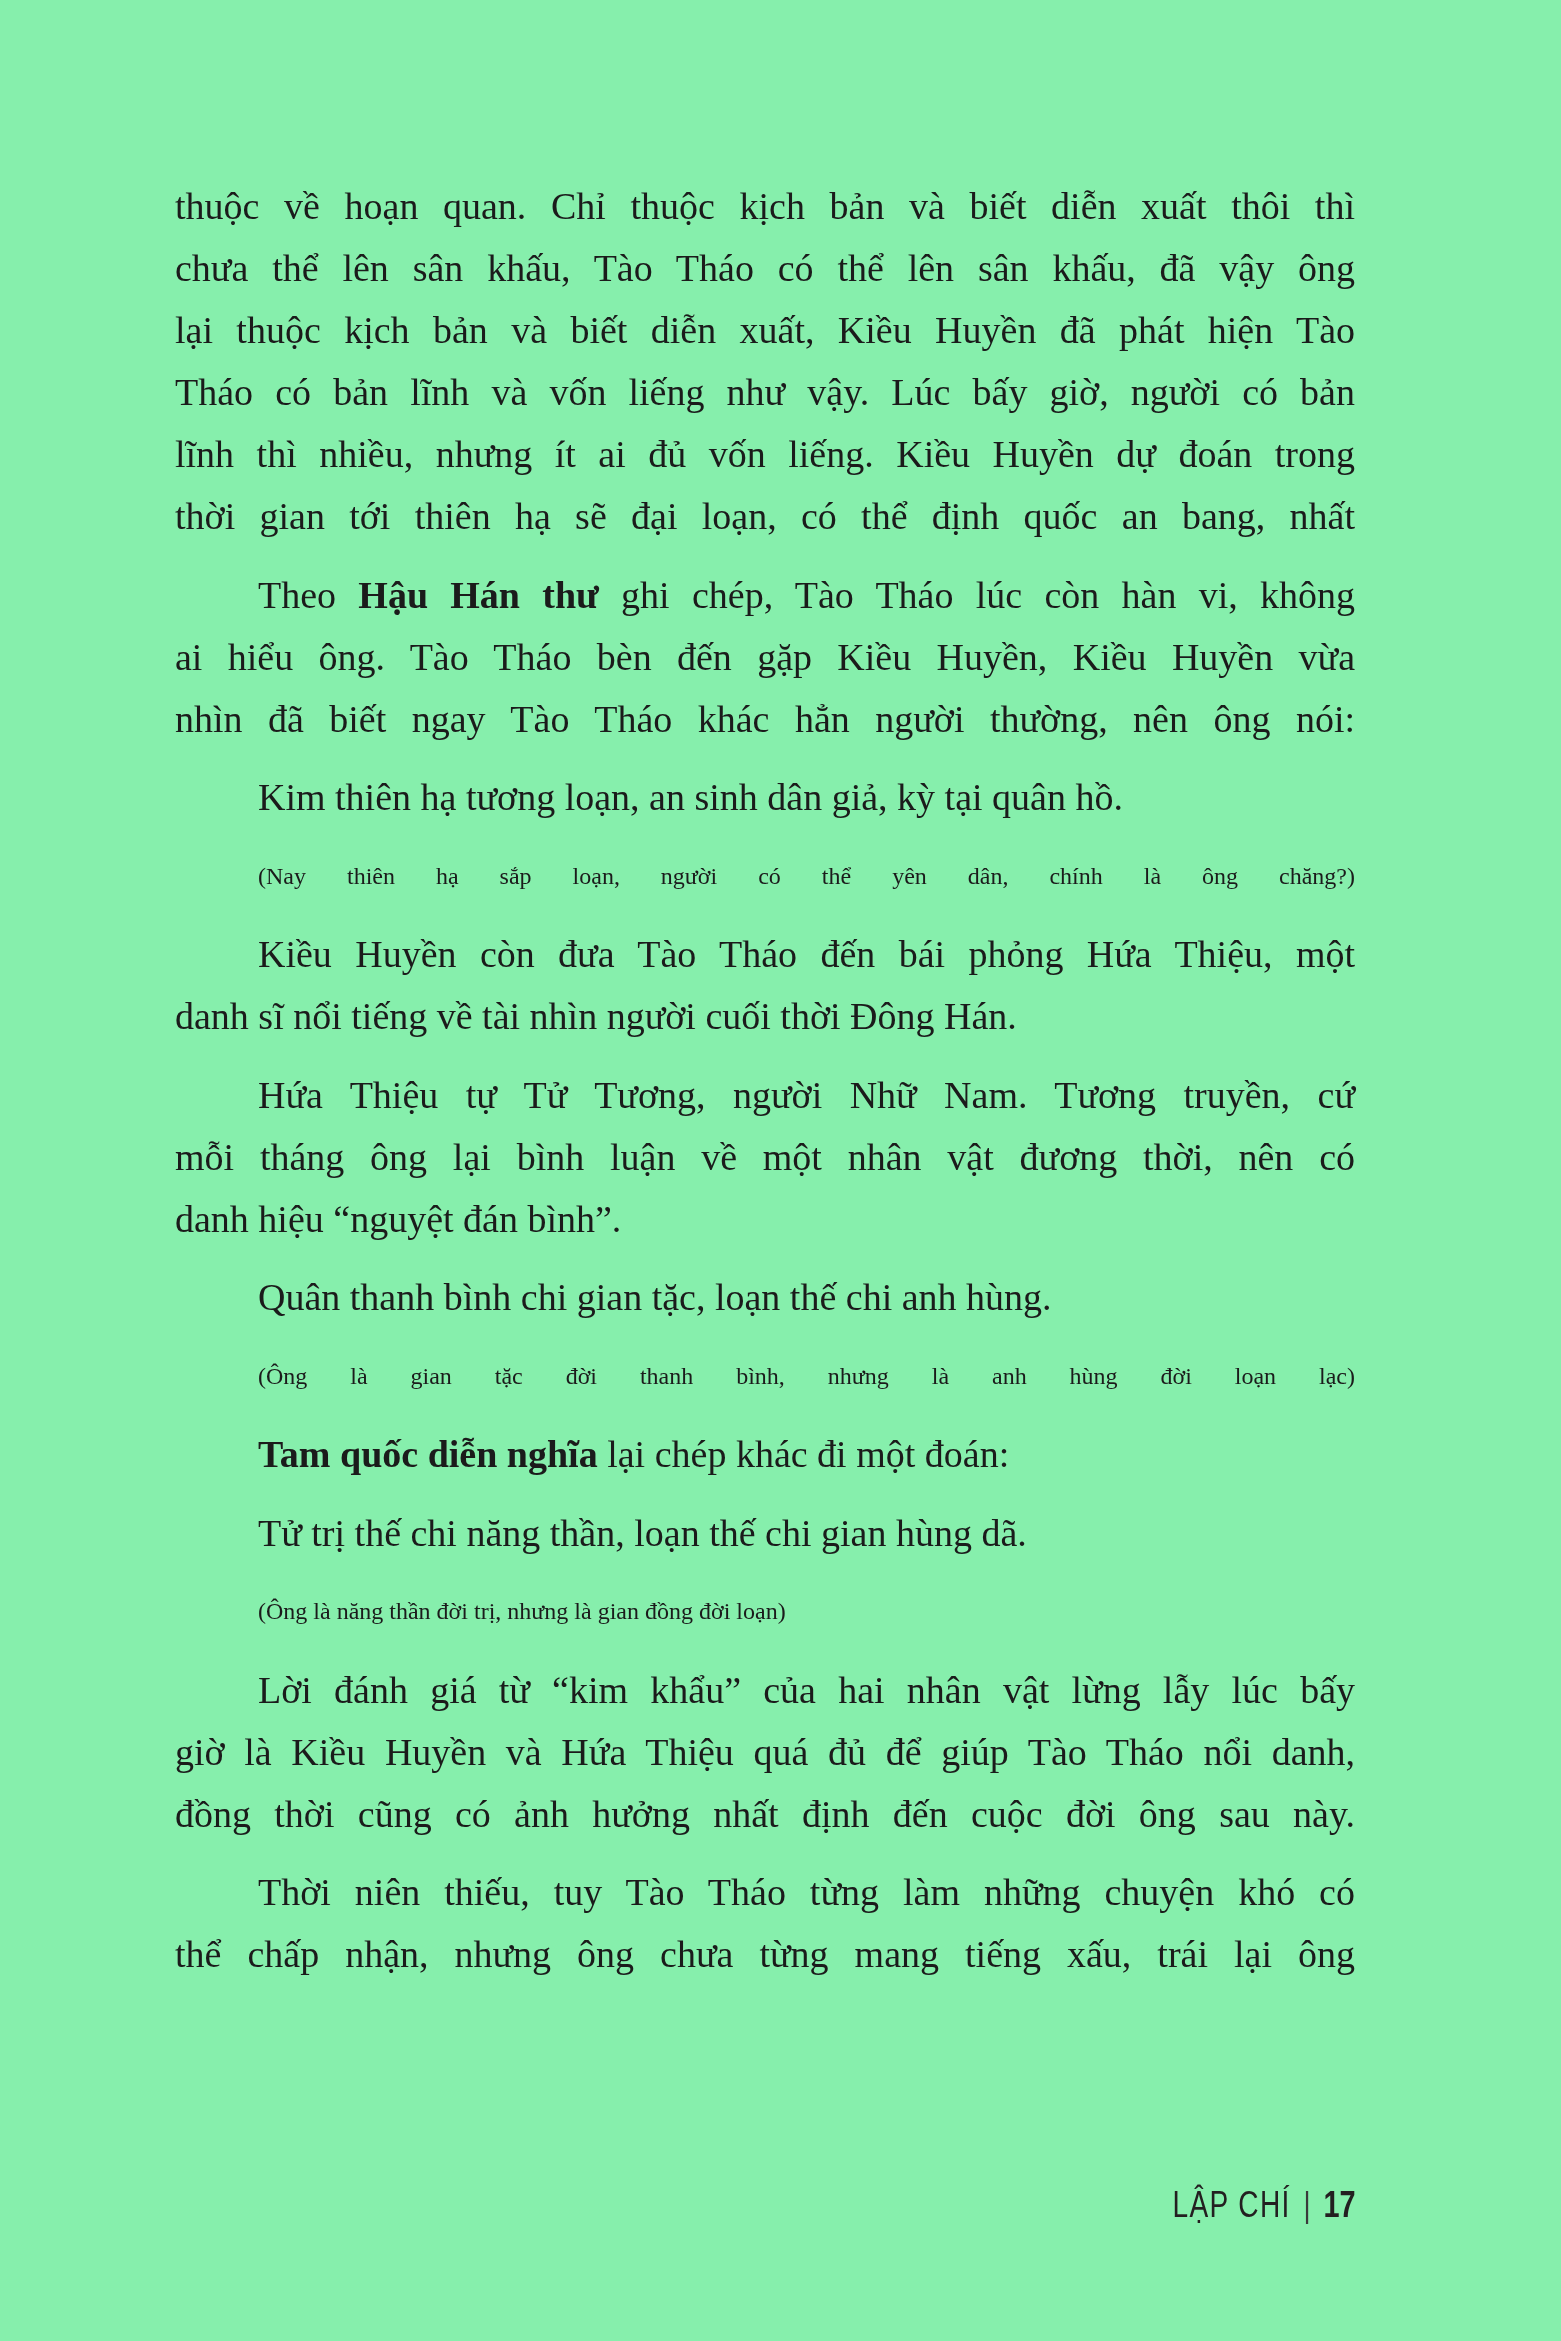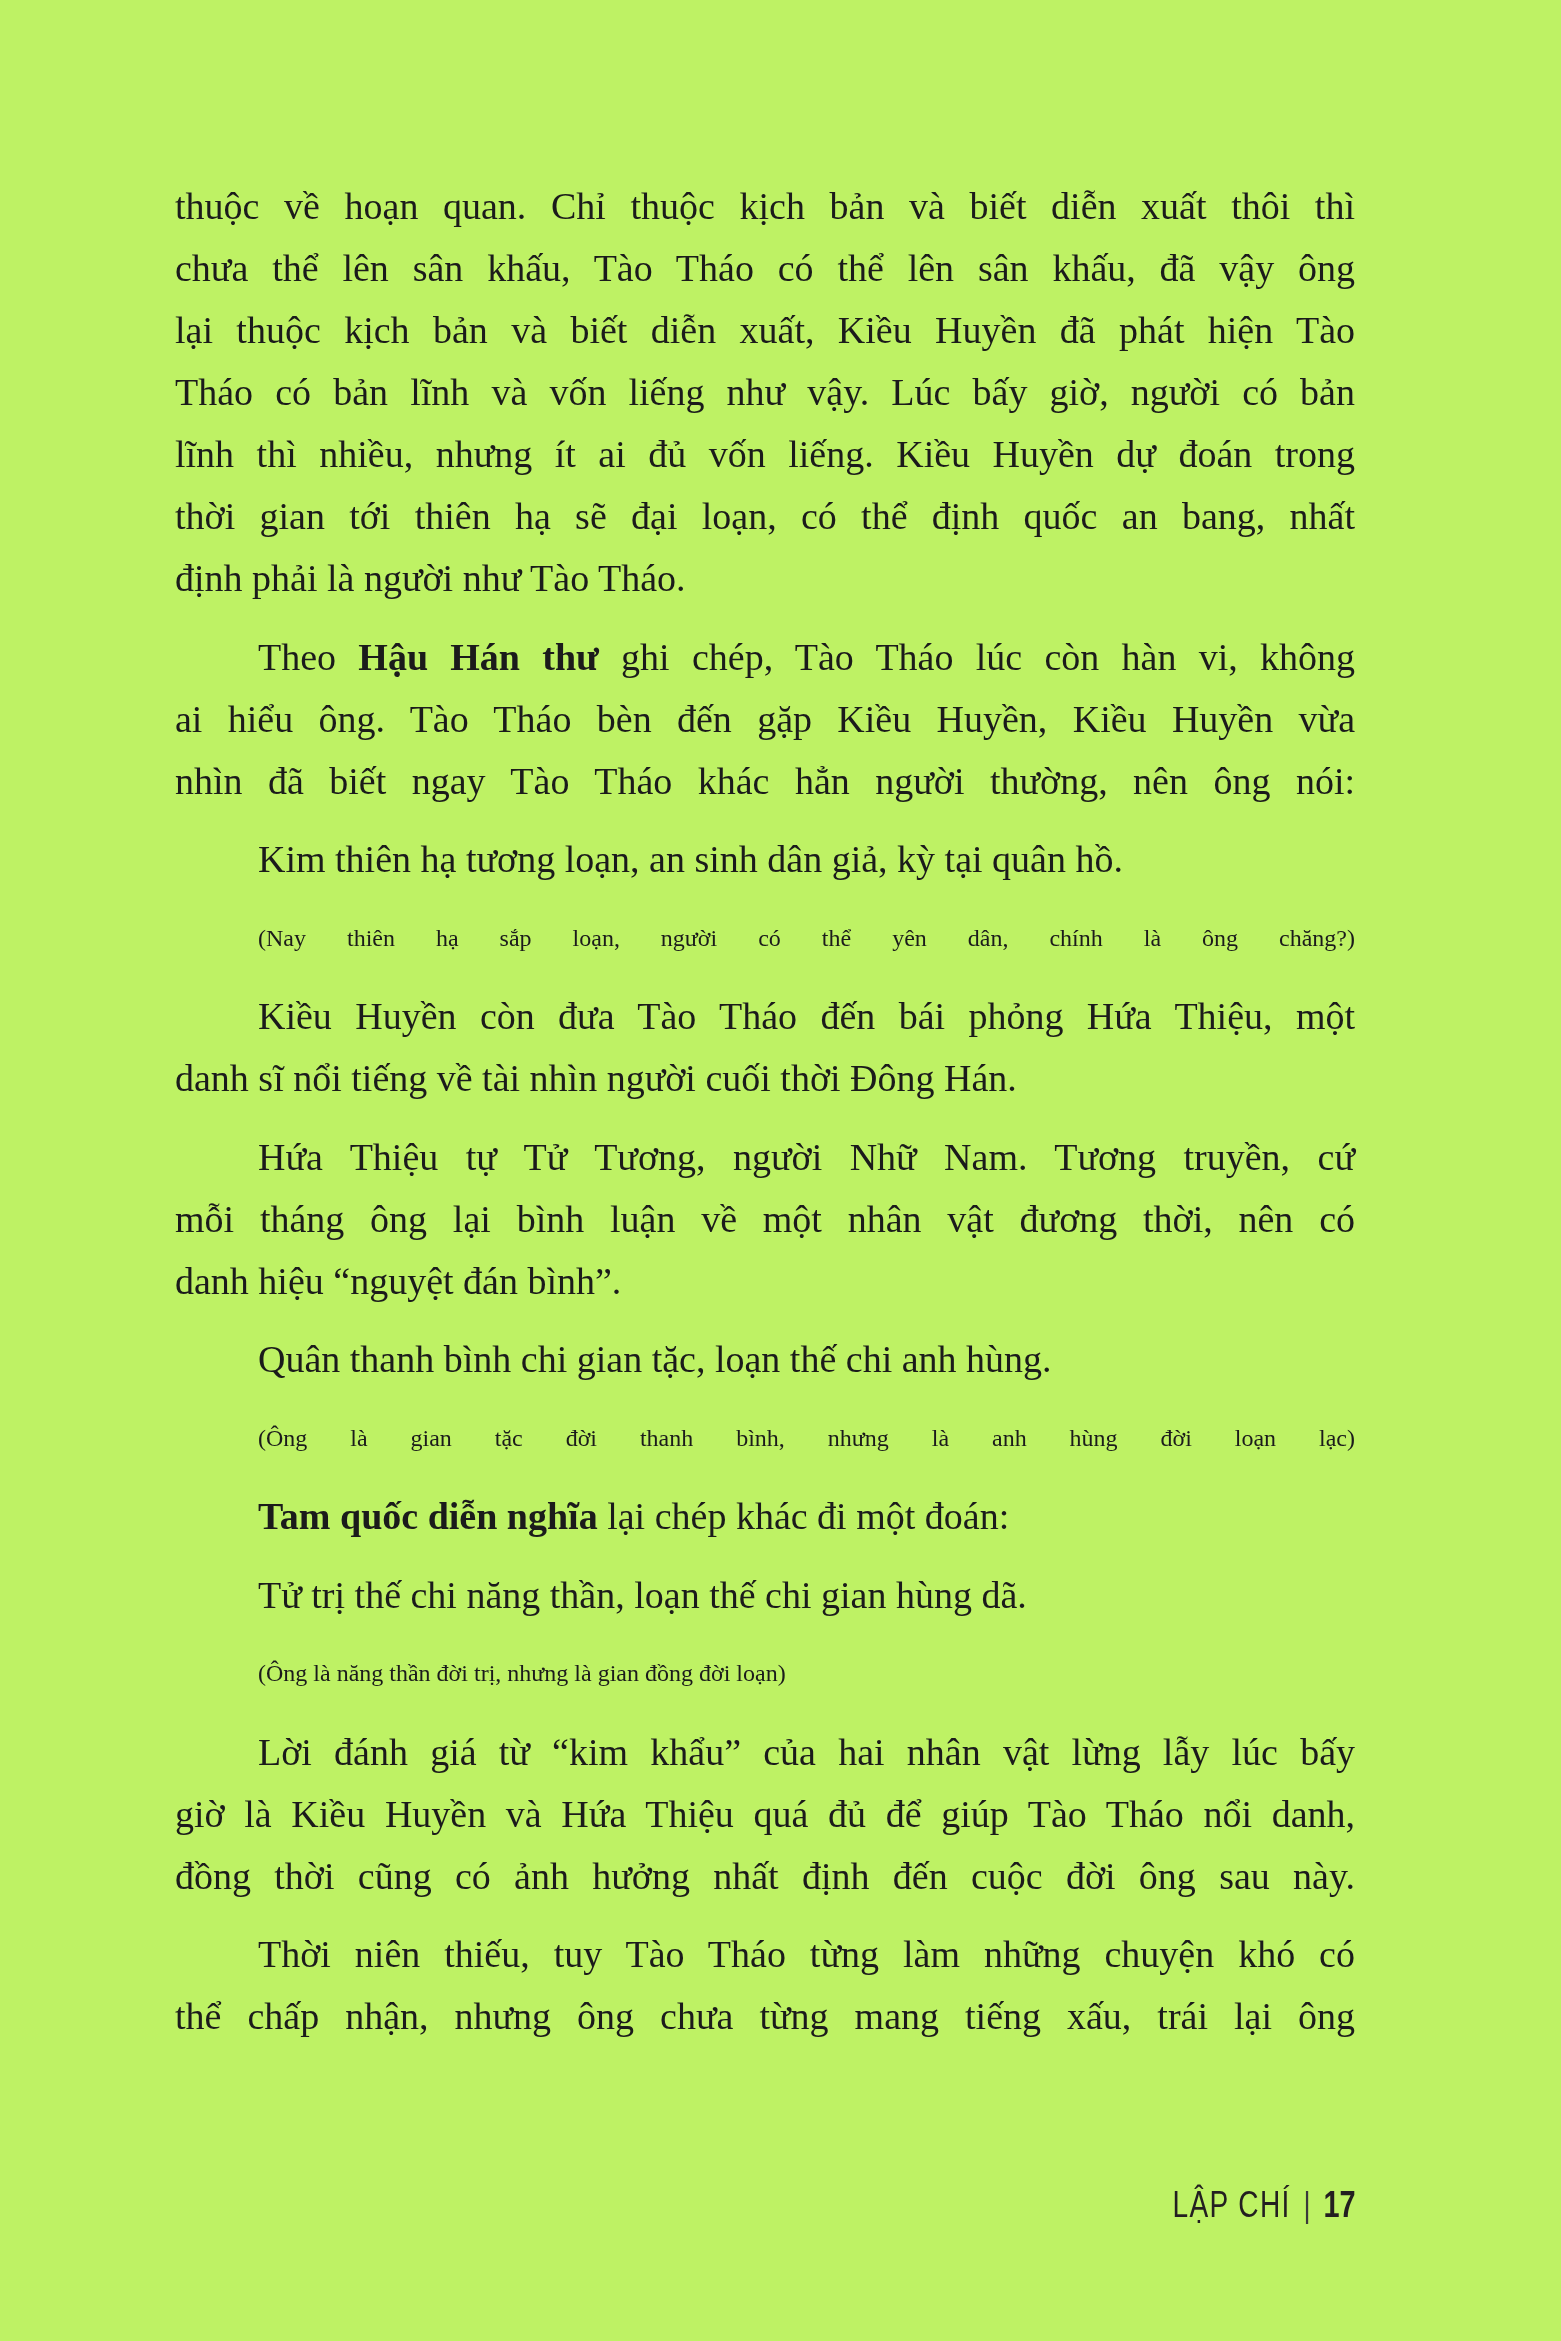--- a/index.html
+++ b/index.html
@@ -2,21 +2,21 @@
 <html style="font-size:13.2px"><head>
 <meta charset="utf-8">
 <style>
   * { margin: 0; padding: 0; box-sizing: border-box; }
   html, body { background: #e8e8e8; }
   .page {
     position: relative;
     width: 1561px;
     height: 2342px;
     margin: 0 auto;
-    background: #bef264;
+    background: #86efac;
     overflow: hidden;
     font-family: "Liberation Serif", "DejaVu Serif", serif;
     color: #1b1b1b;
   }
   .text-column {
     position: absolute;
     left: 175px;
     top: 175px;
     width: 1180px;
   }
@@ -71,21 +71,20 @@
 
 <div class="page">
   <div class="text-column" id="text-column">
       <div class="block body">
         <div class="line flush"><span>thuộc về hoạn quan. Chỉ thuộc kịch bản và biết diễn xuất thôi thì</span></div>
         <div class="line flush"><span>chưa thể lên sân khấu, Tào Tháo có thể lên sân khấu, đã vậy ông</span></div>
         <div class="line flush"><span>lại thuộc kịch bản và biết diễn xuất, Kiều Huyền đã phát hiện Tào</span></div>
         <div class="line flush"><span>Tháo có bản lĩnh và vốn liếng như vậy. Lúc bấy giờ, người có bản</span></div>
         <div class="line flush"><span>lĩnh thì nhiều, nhưng ít ai đủ vốn liếng. Kiều Huyền dự đoán trong</span></div>
         <div class="line flush"><span>thời gian tới thiên hạ sẽ đại loạn, có thể định quốc an bang, nhất</span></div>
-        <div class="line"><span>định phải là người như Tào Tháo.</span></div>
       </div>
       <div class="block body">
         <div class="line flush indent"><span>Theo </span><span class="bold">Hậu Hán thư</span><span> ghi chép, Tào Tháo lúc còn hàn vi, không</span></div>
         <div class="line flush"><span>ai hiểu ông. Tào Tháo bèn đến gặp Kiều Huyền, Kiều Huyền vừa</span></div>
         <div class="line flush"><span>nhìn đã biết ngay Tào Tháo khác hẳn người thường, nên ông nói:</span></div>
       </div>
       <div class="block quote">
         <div class="line indent"><span>Kim thiên hạ tương loạn, an sinh dân giả, kỳ tại quân hồ.</span></div>
       </div>
       <div class="block quote-italic">

